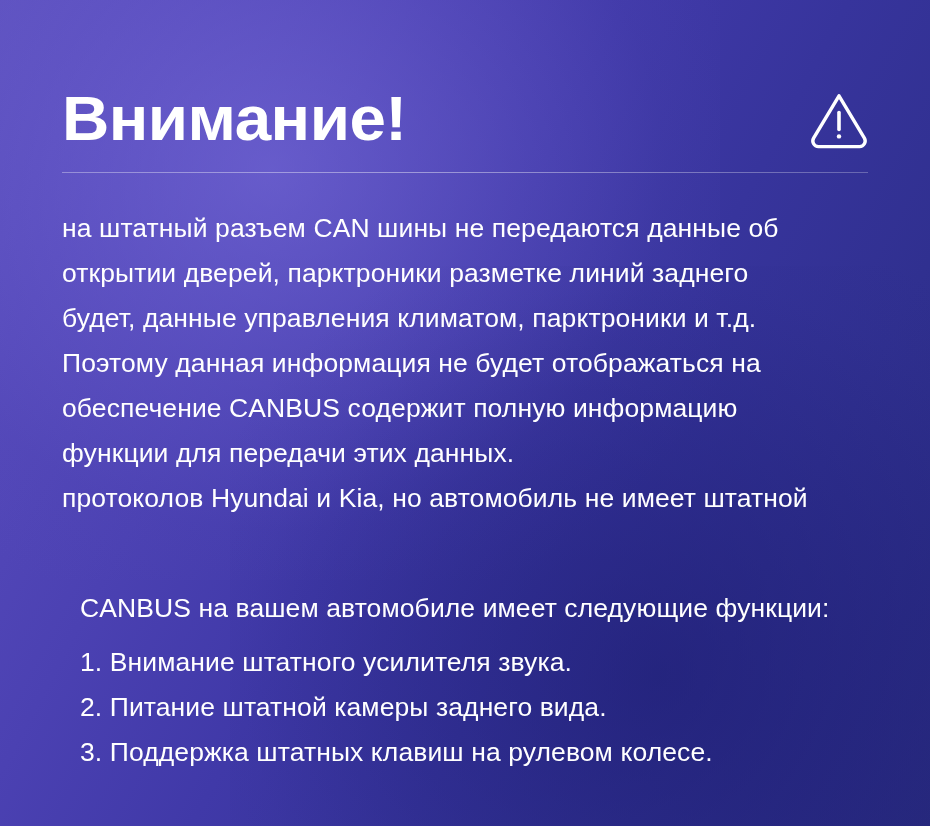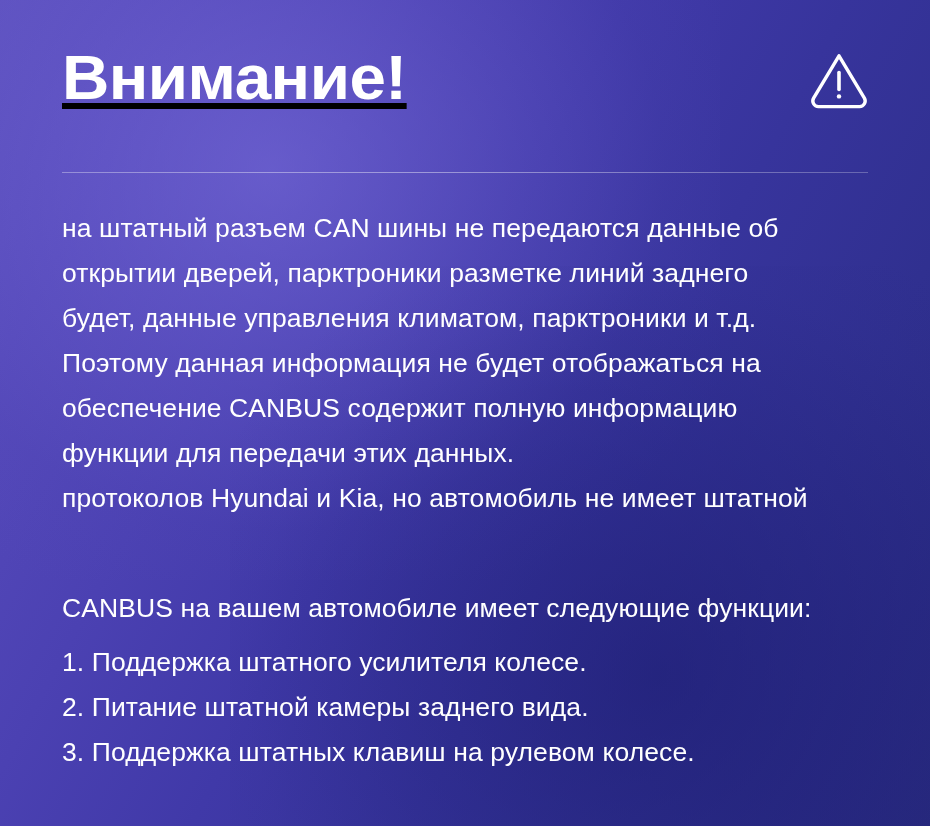--- a/index.html
+++ b/index.html
@@ -71,23 +71,22 @@
   }
 
   
   #header {
     position:absolute;
     left:62px;
     right:62px;
     top:46px;
     height:104px;
     display:flex;
-    align-items:flex-start;
+    align-items:flex-end;
     justify-content:space-between;
-    text-decoration:underline;
   }
 
   #page-title {
     color:#ffffff;
     font-size:63px;
     font-weight:700;
     letter-spacing:-0.5px;
     line-height:1;
     white-space:nowrap;
     transform:scaleX(1.04);
@@ -128,21 +127,21 @@
     color:#ffffff;
     font-size:26.5px;
     font-weight:400;
     line-height:45px;
     letter-spacing:0.1px;
     white-space:nowrap;
   }
 
   #features-block {
     position:absolute;
-    left:62px;
+    left:80px;
     top:586px;
     width:818px;
   }
 
   .feature-line {
     color:#ffffff;
     font-size:26.5px;
     font-weight:500;
     line-height:45px;
     letter-spacing:0.1px;
@@ -190,21 +189,21 @@
       <div class="body-line">обеспечение CANBUS содержит полную информацию</div>
       <div class="body-line">функции для передачи этих данных.</div>
       <div class="body-line">протоколов Hyundai и Kia, но автомобиль не имеет штатной</div>
     </div>
 
     <div id="features-block">
       <div id="features-intro" class="feature-line">CANBUS на вашем автомобиле имеет следующие функции:</div>
 
       <div class="feature-line feature-item">
         <span class="feature-num">1. </span>
-        <span>Поддержка штатного усилителя колесе.</span>
+        <span>Внимание штатного усилителя звука.</span>
       </div>
 
       <div class="feature-line feature-item">
         <span class="feature-num">2. </span>
         <span>Питание штатной камеры заднего вида.</span>
       </div>
 
       <div class="feature-line feature-item">
         <span class="feature-num">3. </span>
         <span>Поддержка штатных клавиш на рулевом колесе.</span>

